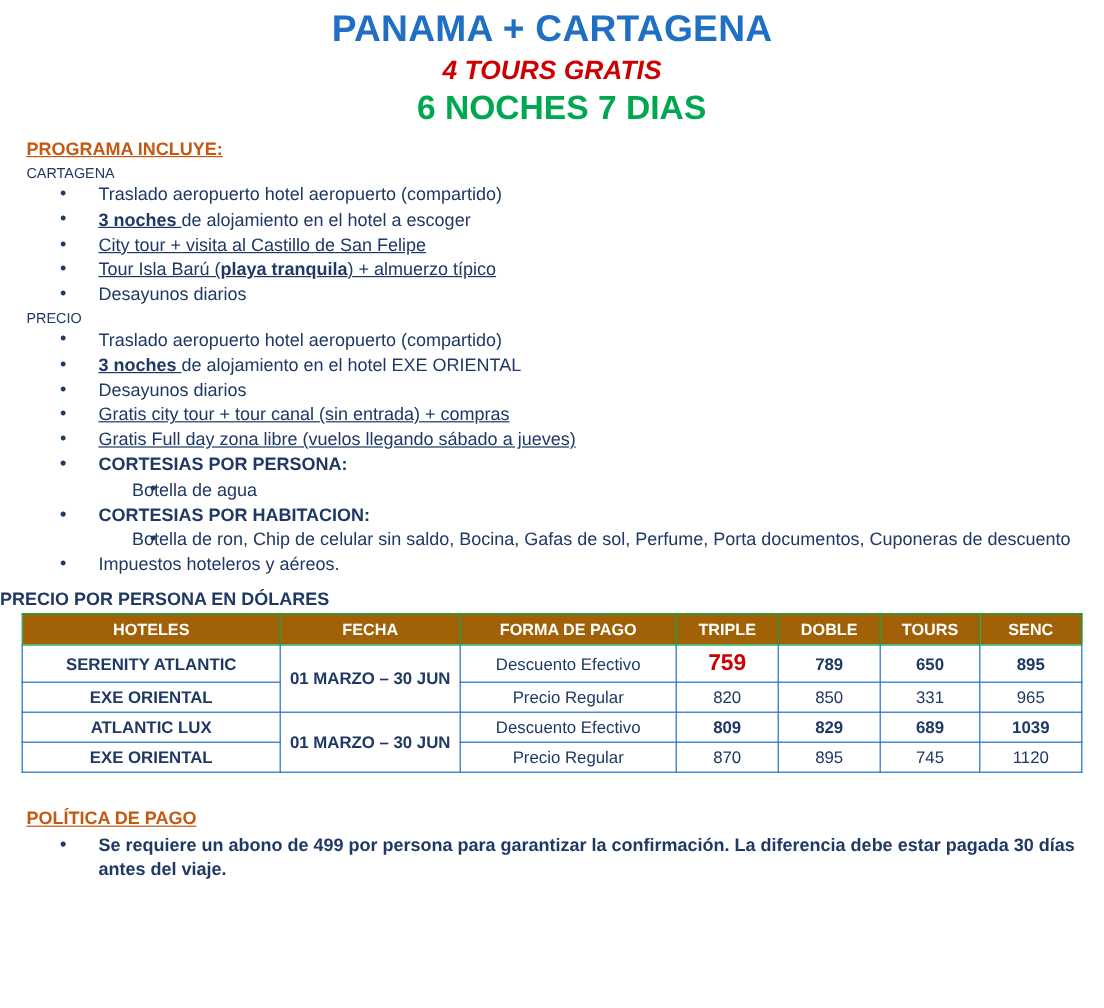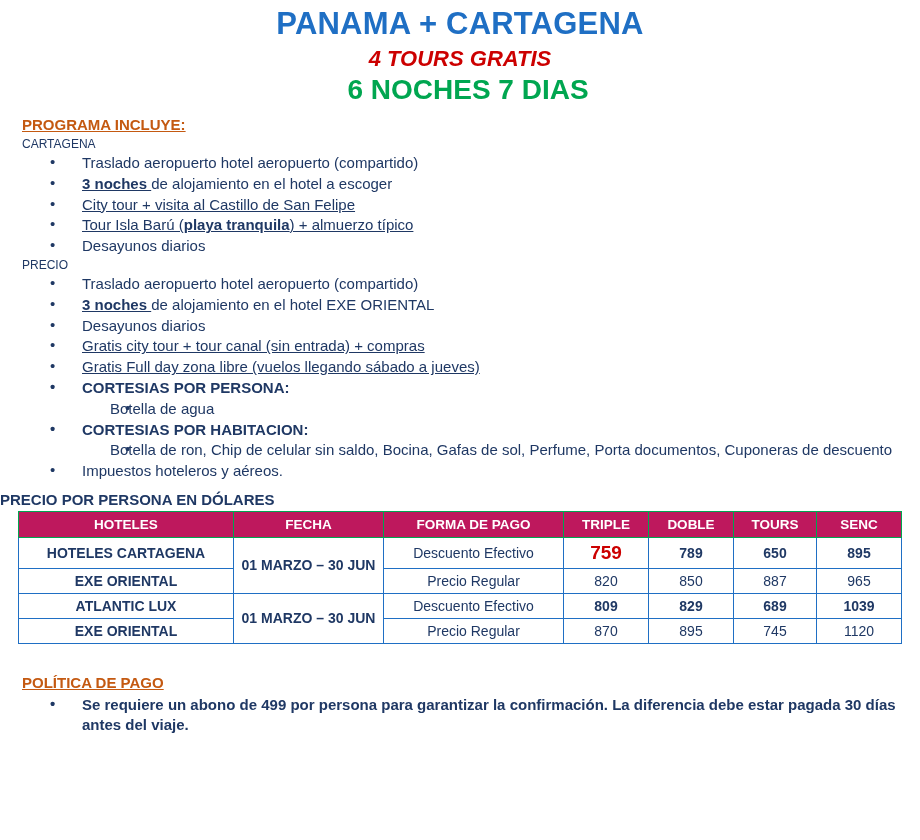--- a/index.html
+++ b/index.html
@@ -112,21 +112,21 @@
   }
   table.price th, table.price td {
     border: 1px solid #1f6fc4;
     text-align: center;
     vertical-align: middle;
     font-size: 14px;
     color: #1f3864;
     padding: 4px 2px;
   }
   table.price thead th {
-    background: #be185d;
+    background: #a16207;
     color: #ffffff;
     font-weight: bold;
     font-size: 13.5px;
     border: 1px solid #00a650;
     padding: 5px 2px;
   }
   td.hotel {
     font-weight: bold;
     font-size: 13.5px;
   }
@@ -213,34 +213,34 @@
         <th style="width:145px">FECHA</th>
         <th style="width:175px">FORMA DE PAGO</th>
         <th style="width:80px">TRIPLE</th>
         <th style="width:80px">DOBLE</th>
         <th style="width:78px">TOURS</th>
         <th style="width:80px">SENC</th>
       </tr>
     </thead>
     <tbody>
       <tr>
-        <td class="hotel">HOTELES CARTAGENA</td>
+        <td class="hotel">SERENITY ATLANTIC</td>
         <td class="fecha" rowspan="2">01 MARZO – 30 JUN</td>
         <td class="pago">Descuento Efectivo</td>
         <td class="num red">759</td>
         <td class="num bold">789</td>
         <td class="num bold">650</td>
         <td class="num bold">895</td>
       </tr>
       <tr>
         <td class="hotel">EXE ORIENTAL</td>
         <td class="pago">Precio Regular</td>
         <td class="num">820</td>
         <td class="num">850</td>
-        <td class="num">887</td>
+        <td class="num">331</td>
         <td class="num">965</td>
       </tr>
       <tr>
         <td class="hotel">ATLANTIC LUX</td>
         <td class="fecha" rowspan="2">01 MARZO – 30 JUN</td>
         <td class="pago">Descuento Efectivo</td>
         <td class="num bold">809</td>
         <td class="num bold">829</td>
         <td class="num bold">689</td>
         <td class="num bold">1039</td>

